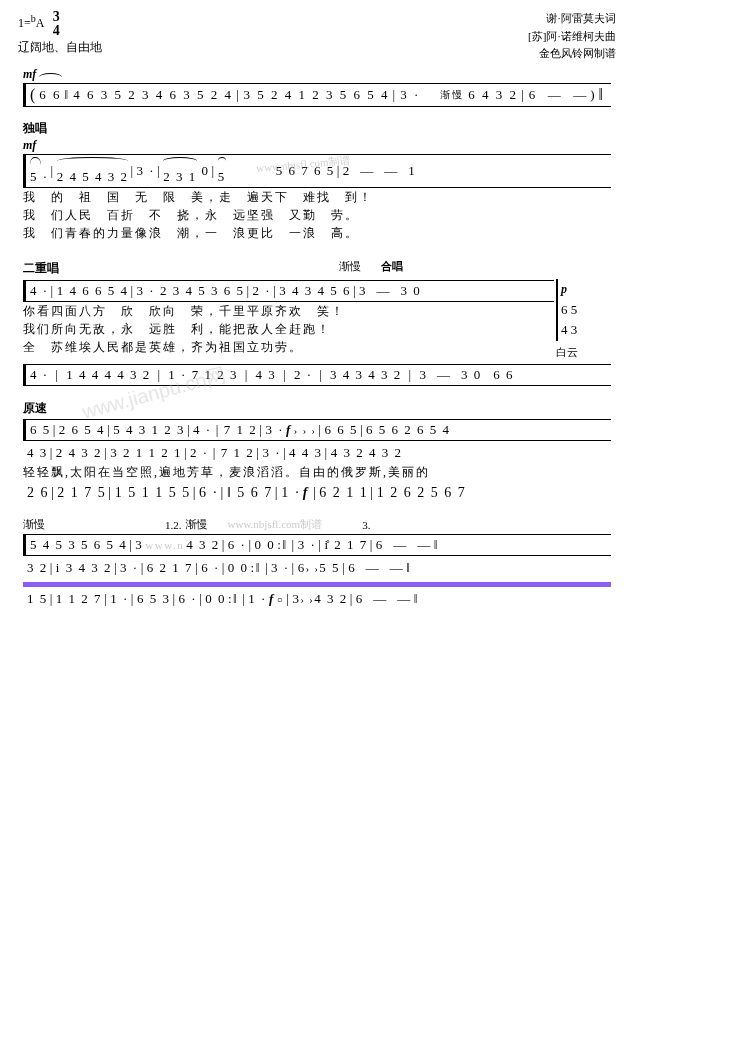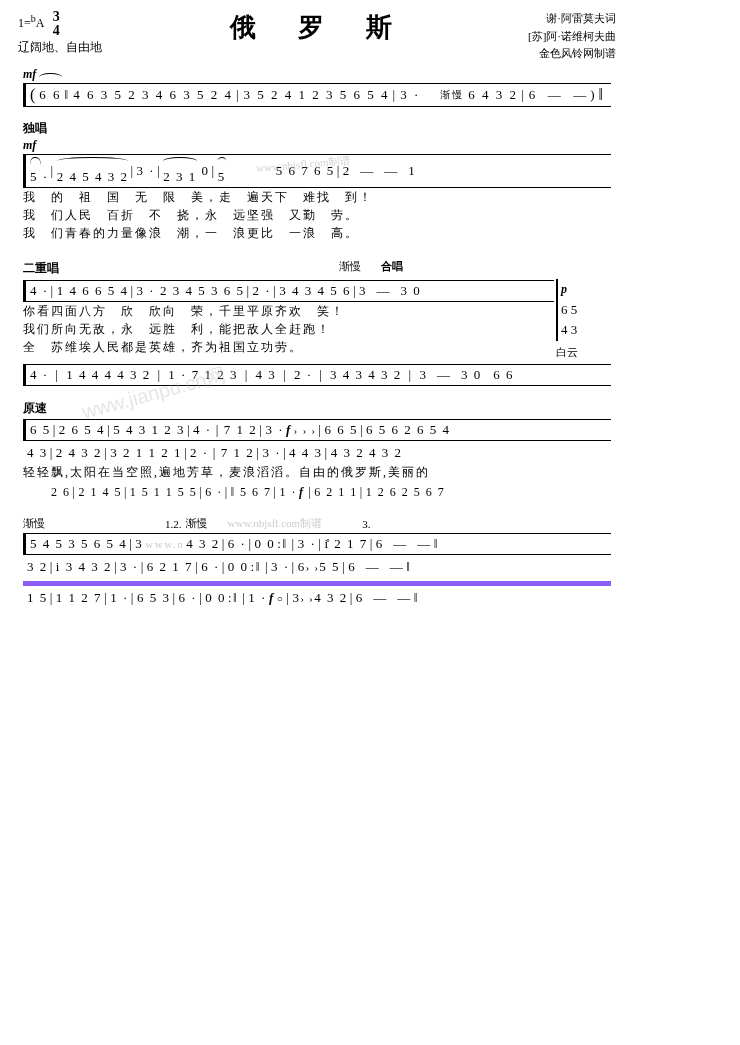--- a/index.html
+++ b/index.html
@@ -107,23 +107,20 @@
       <div>
         <span>1=</span><sup>b</sup><span>A</span>
         &nbsp;
         <span class="time-sig">
           <span>3</span>
           <span>4</span>
         </span>
       </div>
       <div>辽阔地、自由地</div>
     </div>
-    <div class="title-center">
-      <div class="main-title">俄　罗　斯</div>
-    </div>
     <div class="header-right">
       <div>谢·阿雷莫夫词</div>
       <div>[苏]阿·诺维柯夫曲</div>
       <div>金色风铃网制谱</div>
     </div>
   </div>
 
   <div class="score-container">
 
     <div class="notation-block">
@@ -300,24 +297,24 @@
         <span style="margin:0 2px;">|</span>
         <span>3 ·</span>
         <span style="margin:0 2px;">|</span>
         <span>4 4 3</span>
         <span style="margin:0 2px;">|</span>
         <span>4 3 2 4 3 2</span>
       </div>
 
       <div class="lyrics-row">轻轻飘,太阳在当空照,遍地芳草，麦浪滔滔。自由的俄罗斯,美丽的</div>
 
-      <div class="score-line" style="padding:2px 4px; font-size:12px; letter-spacing:1.5px; margin-top:2px; display:flex; align-items:center;margin-left:24px;">
+      <div class="score-line" style="padding:2px 4px; font-size:14px; letter-spacing:1.5px; margin-top:2px; display:flex; align-items:center;">
         <span>2 6</span>
         <span style="margin:0 2px;">|</span>
-        <span>2 1 4 5</span>
+        <span>2 1 7 5</span>
         <span style="margin:0 2px;">|</span>
         <span>1 5 1 1 5 5</span>
         <span style="margin:0 2px;">|</span>
         <span>6 ·</span>
         <span style="margin:0 2px;">|</span>
         <span>‖ 5 6 7</span>
         <span style="margin:0 2px;">|</span>
         <span>1 ·</span>
         <span style="font-style:italic;font-weight:bold;margin:0 2px;">f</span>
         <span style="margin:0 2px;">|</span>

